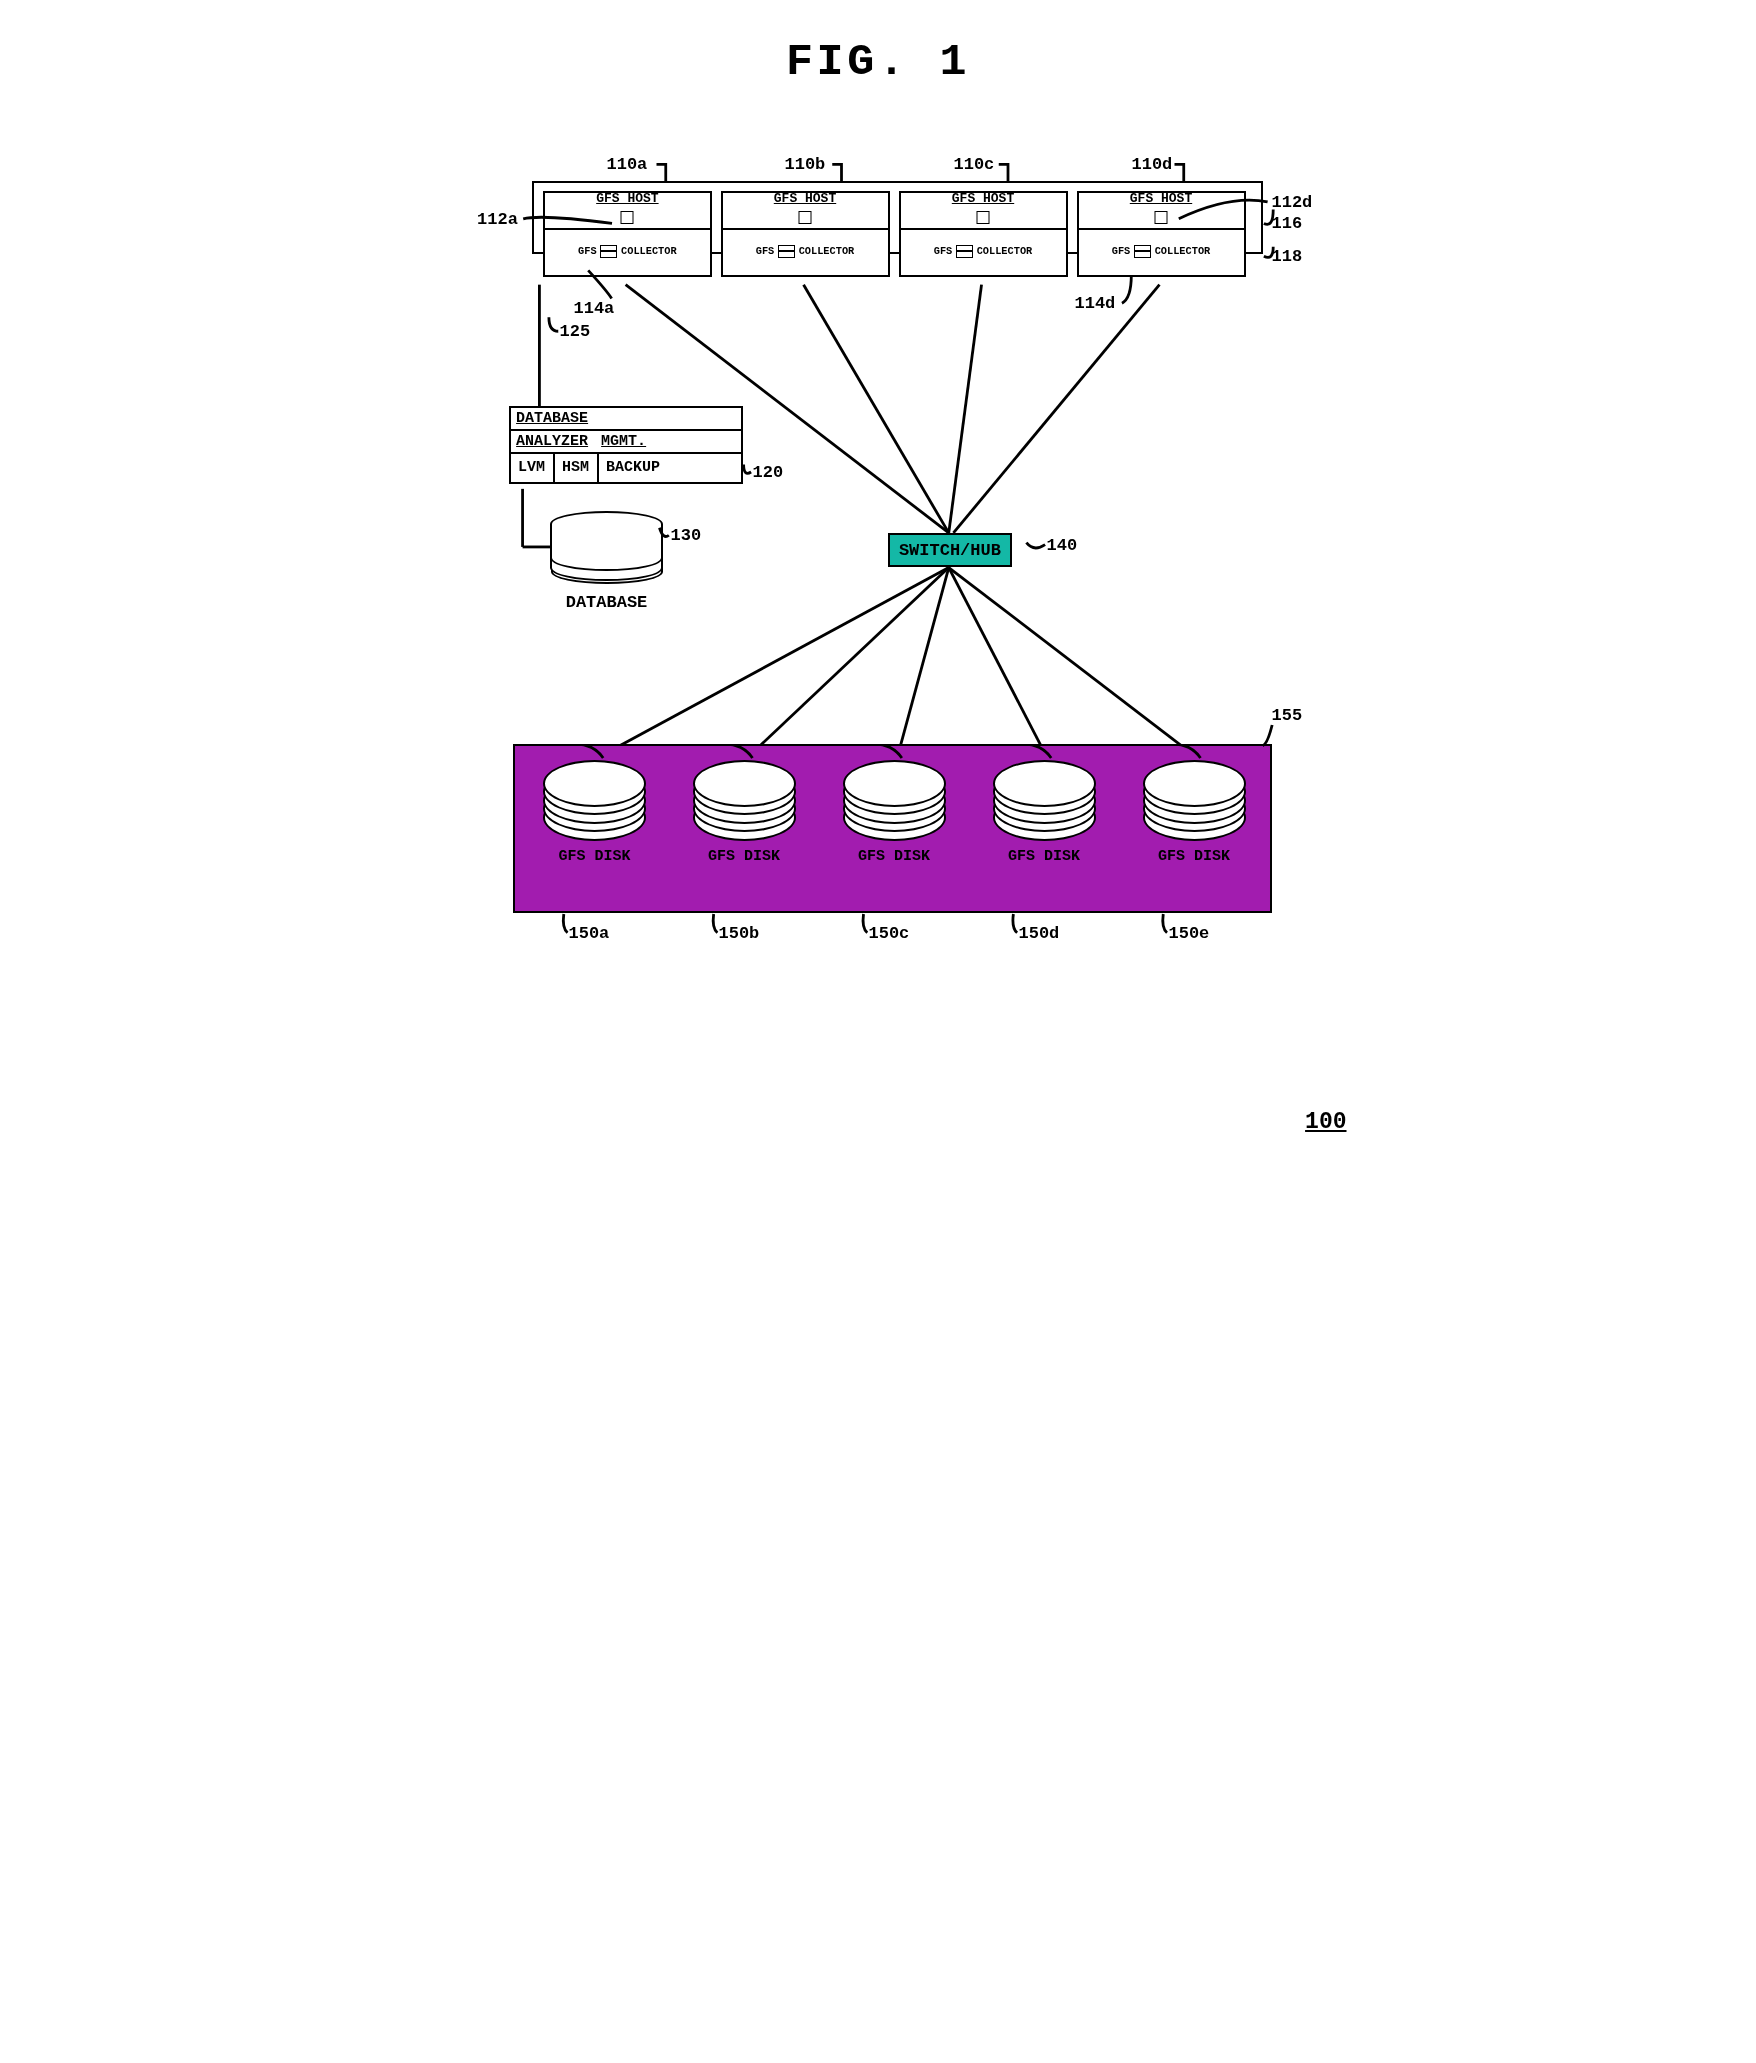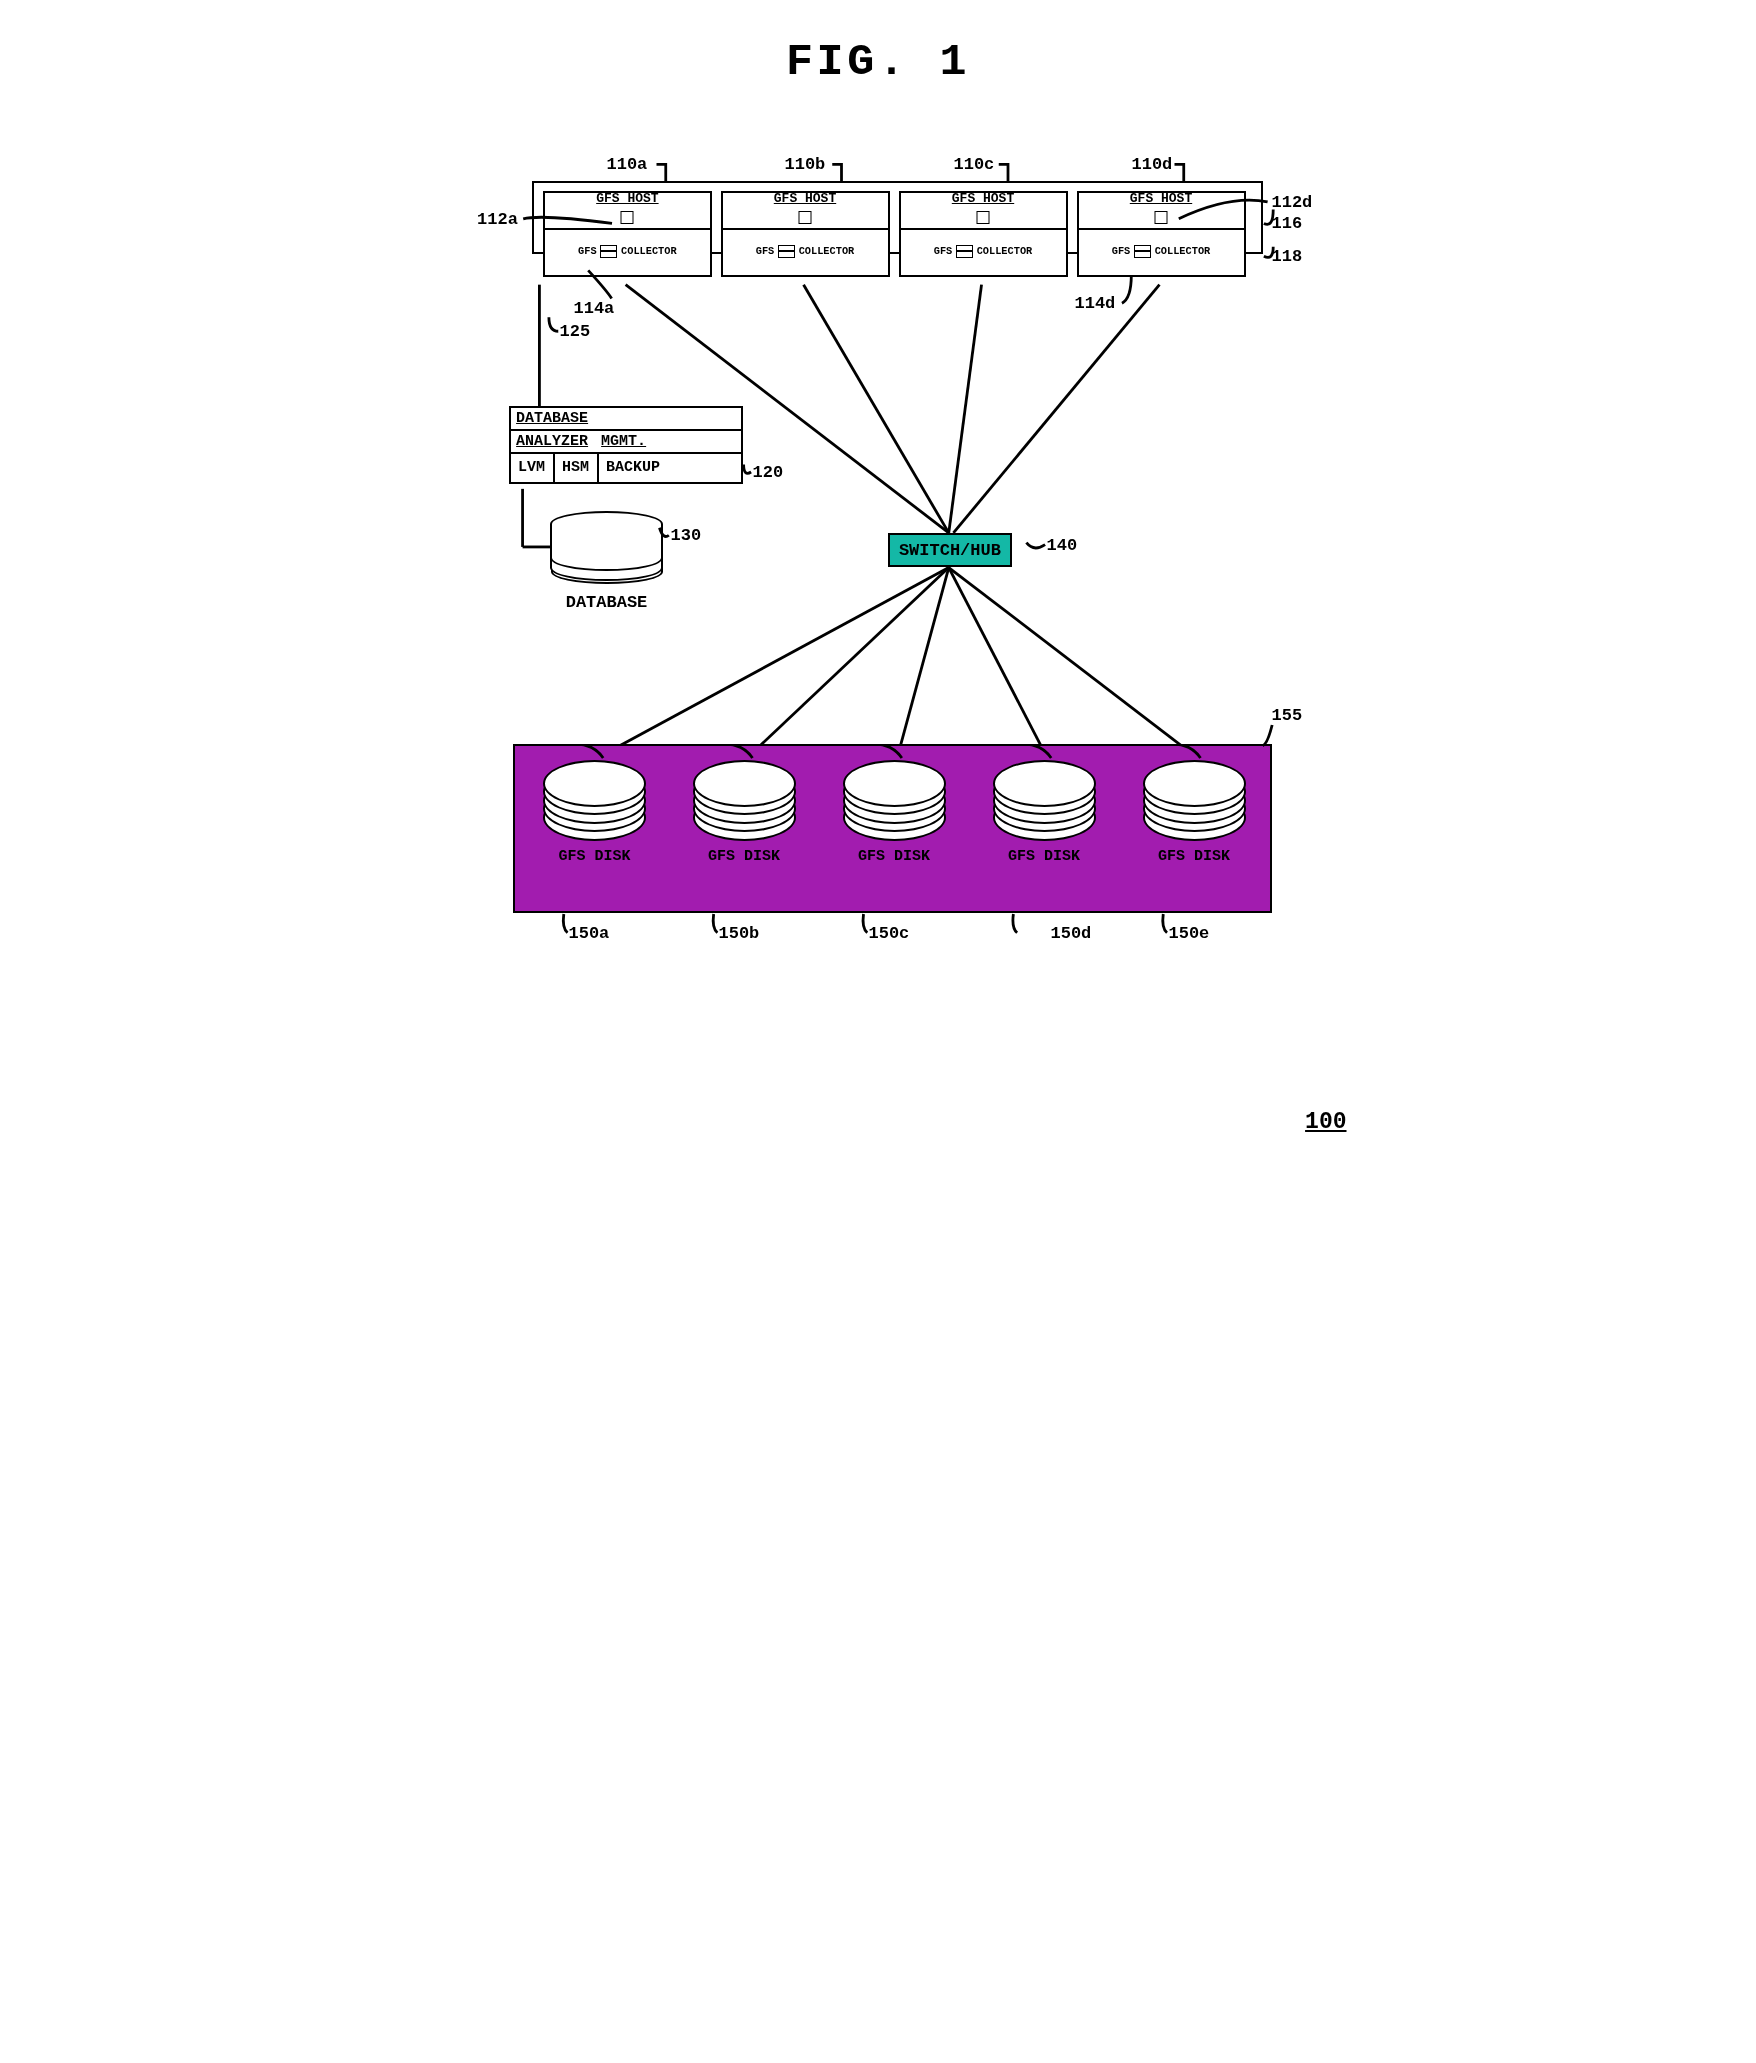--- a/index.html
+++ b/index.html
@@ -417,21 +417,21 @@
       <path d="M95 15 q-10 -15 -30 -15 l0 2" stroke="#000" stroke-width="3" fill="none"></path>
       <path d="M255 15 q-10 -15 -30 -15 l0 2" stroke="#000" stroke-width="3" fill="none"></path>
       <path d="M415 15 q-10 -15 -30 -15 l0 2" stroke="#000" stroke-width="3" fill="none"></path>
       <path d="M575 15 q-10 -15 -30 -15 l0 2" stroke="#000" stroke-width="3" fill="none"></path>
       <path d="M735 15 q-10 -15 -30 -15 l0 2" stroke="#000" stroke-width="3" fill="none"></path>
     </svg>
 
     <div class="reflbl" style="top:780px;left:112px">150a</div>
     <div class="reflbl" style="top:780px;left:262px">150b</div>
     <div class="reflbl" style="top:780px;left:412px">150c</div>
-    <div class="reflbl" style="top:780px;left:594px">150d</div>
+    <div class="reflbl" style="top:780px;left:562px">150d</div>
     <div class="reflbl" style="top:780px;left:712px">150e</div>
     <svg style="position:absolute;top:0;left:0;width:843px;height:815px;pointer-events:none" viewBox="0 0 900 870" width="843" height="815">
       <path d="M118 842 q-6 -5 -4 -20" stroke="#000" stroke-width="3" fill="none"></path>
       <path d="M278 842 q-6 -5 -4 -20" stroke="#000" stroke-width="3" fill="none"></path>
       <path d="M438 842 q-6 -5 -4 -20" stroke="#000" stroke-width="3" fill="none"></path>
       <path d="M598 842 q-6 -5 -4 -20" stroke="#000" stroke-width="3" fill="none"></path>
       <path d="M758 842 q-6 -5 -4 -20" stroke="#000" stroke-width="3" fill="none"></path>
     </svg>
 
   </div>

